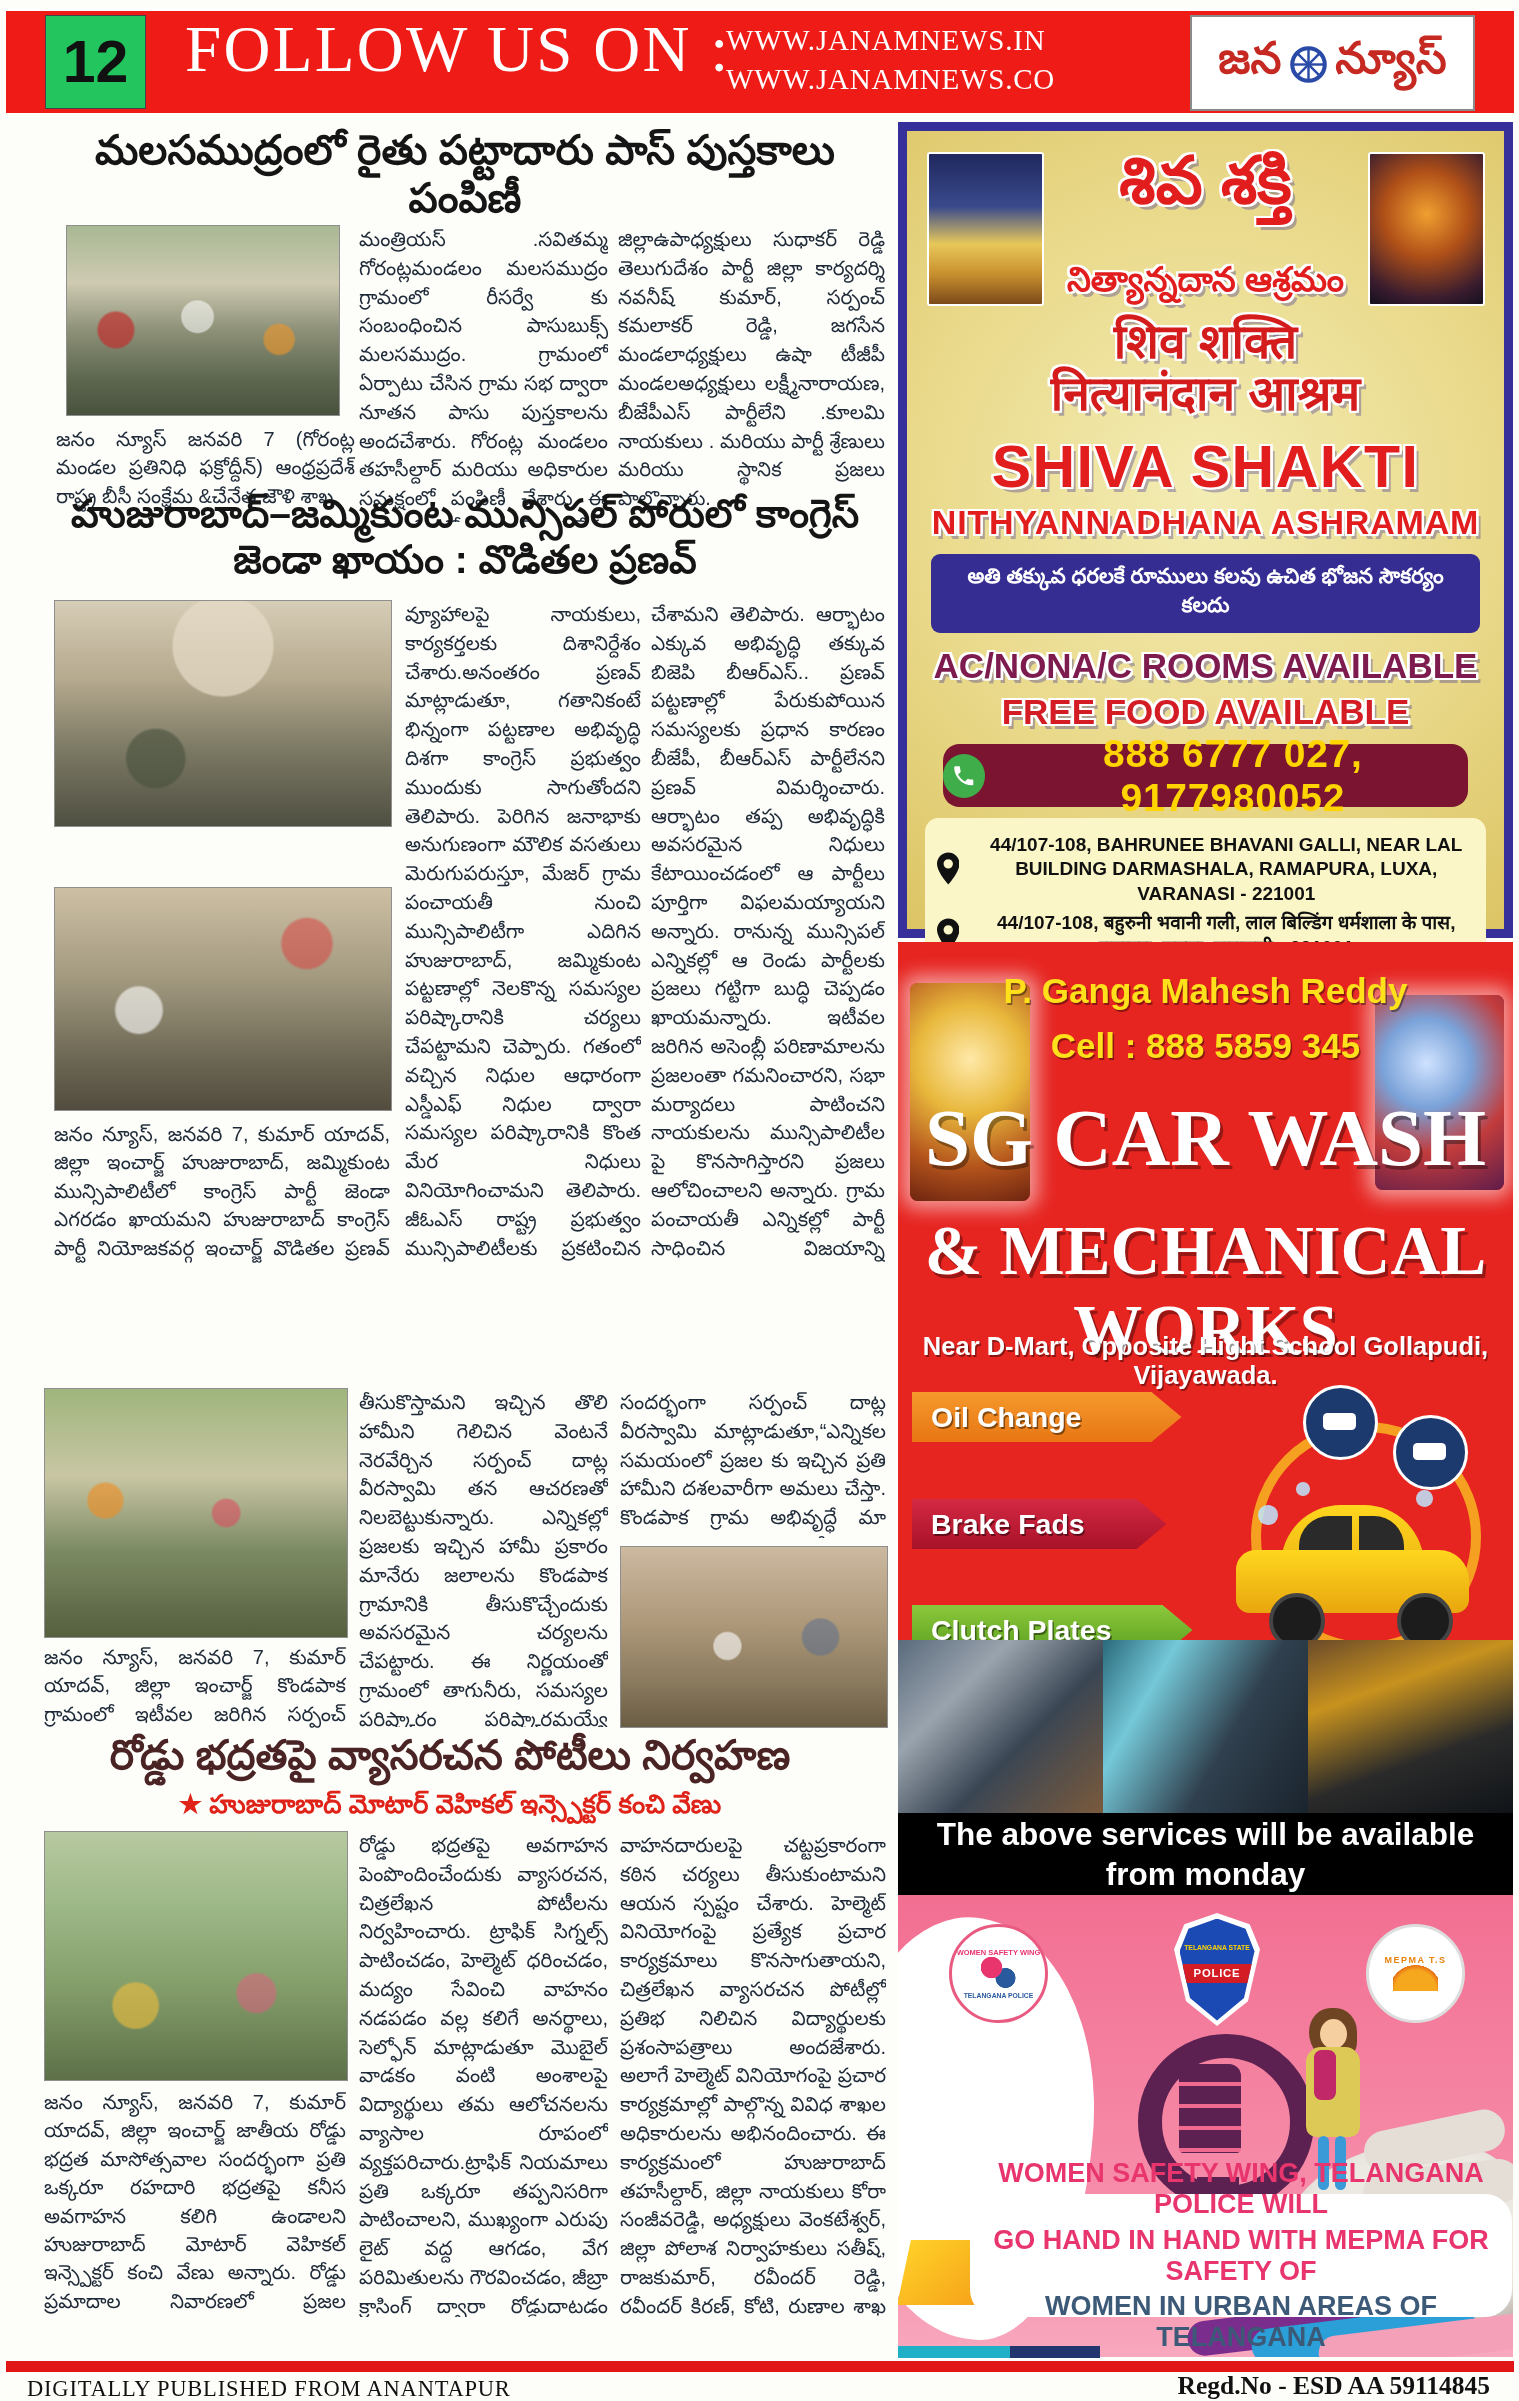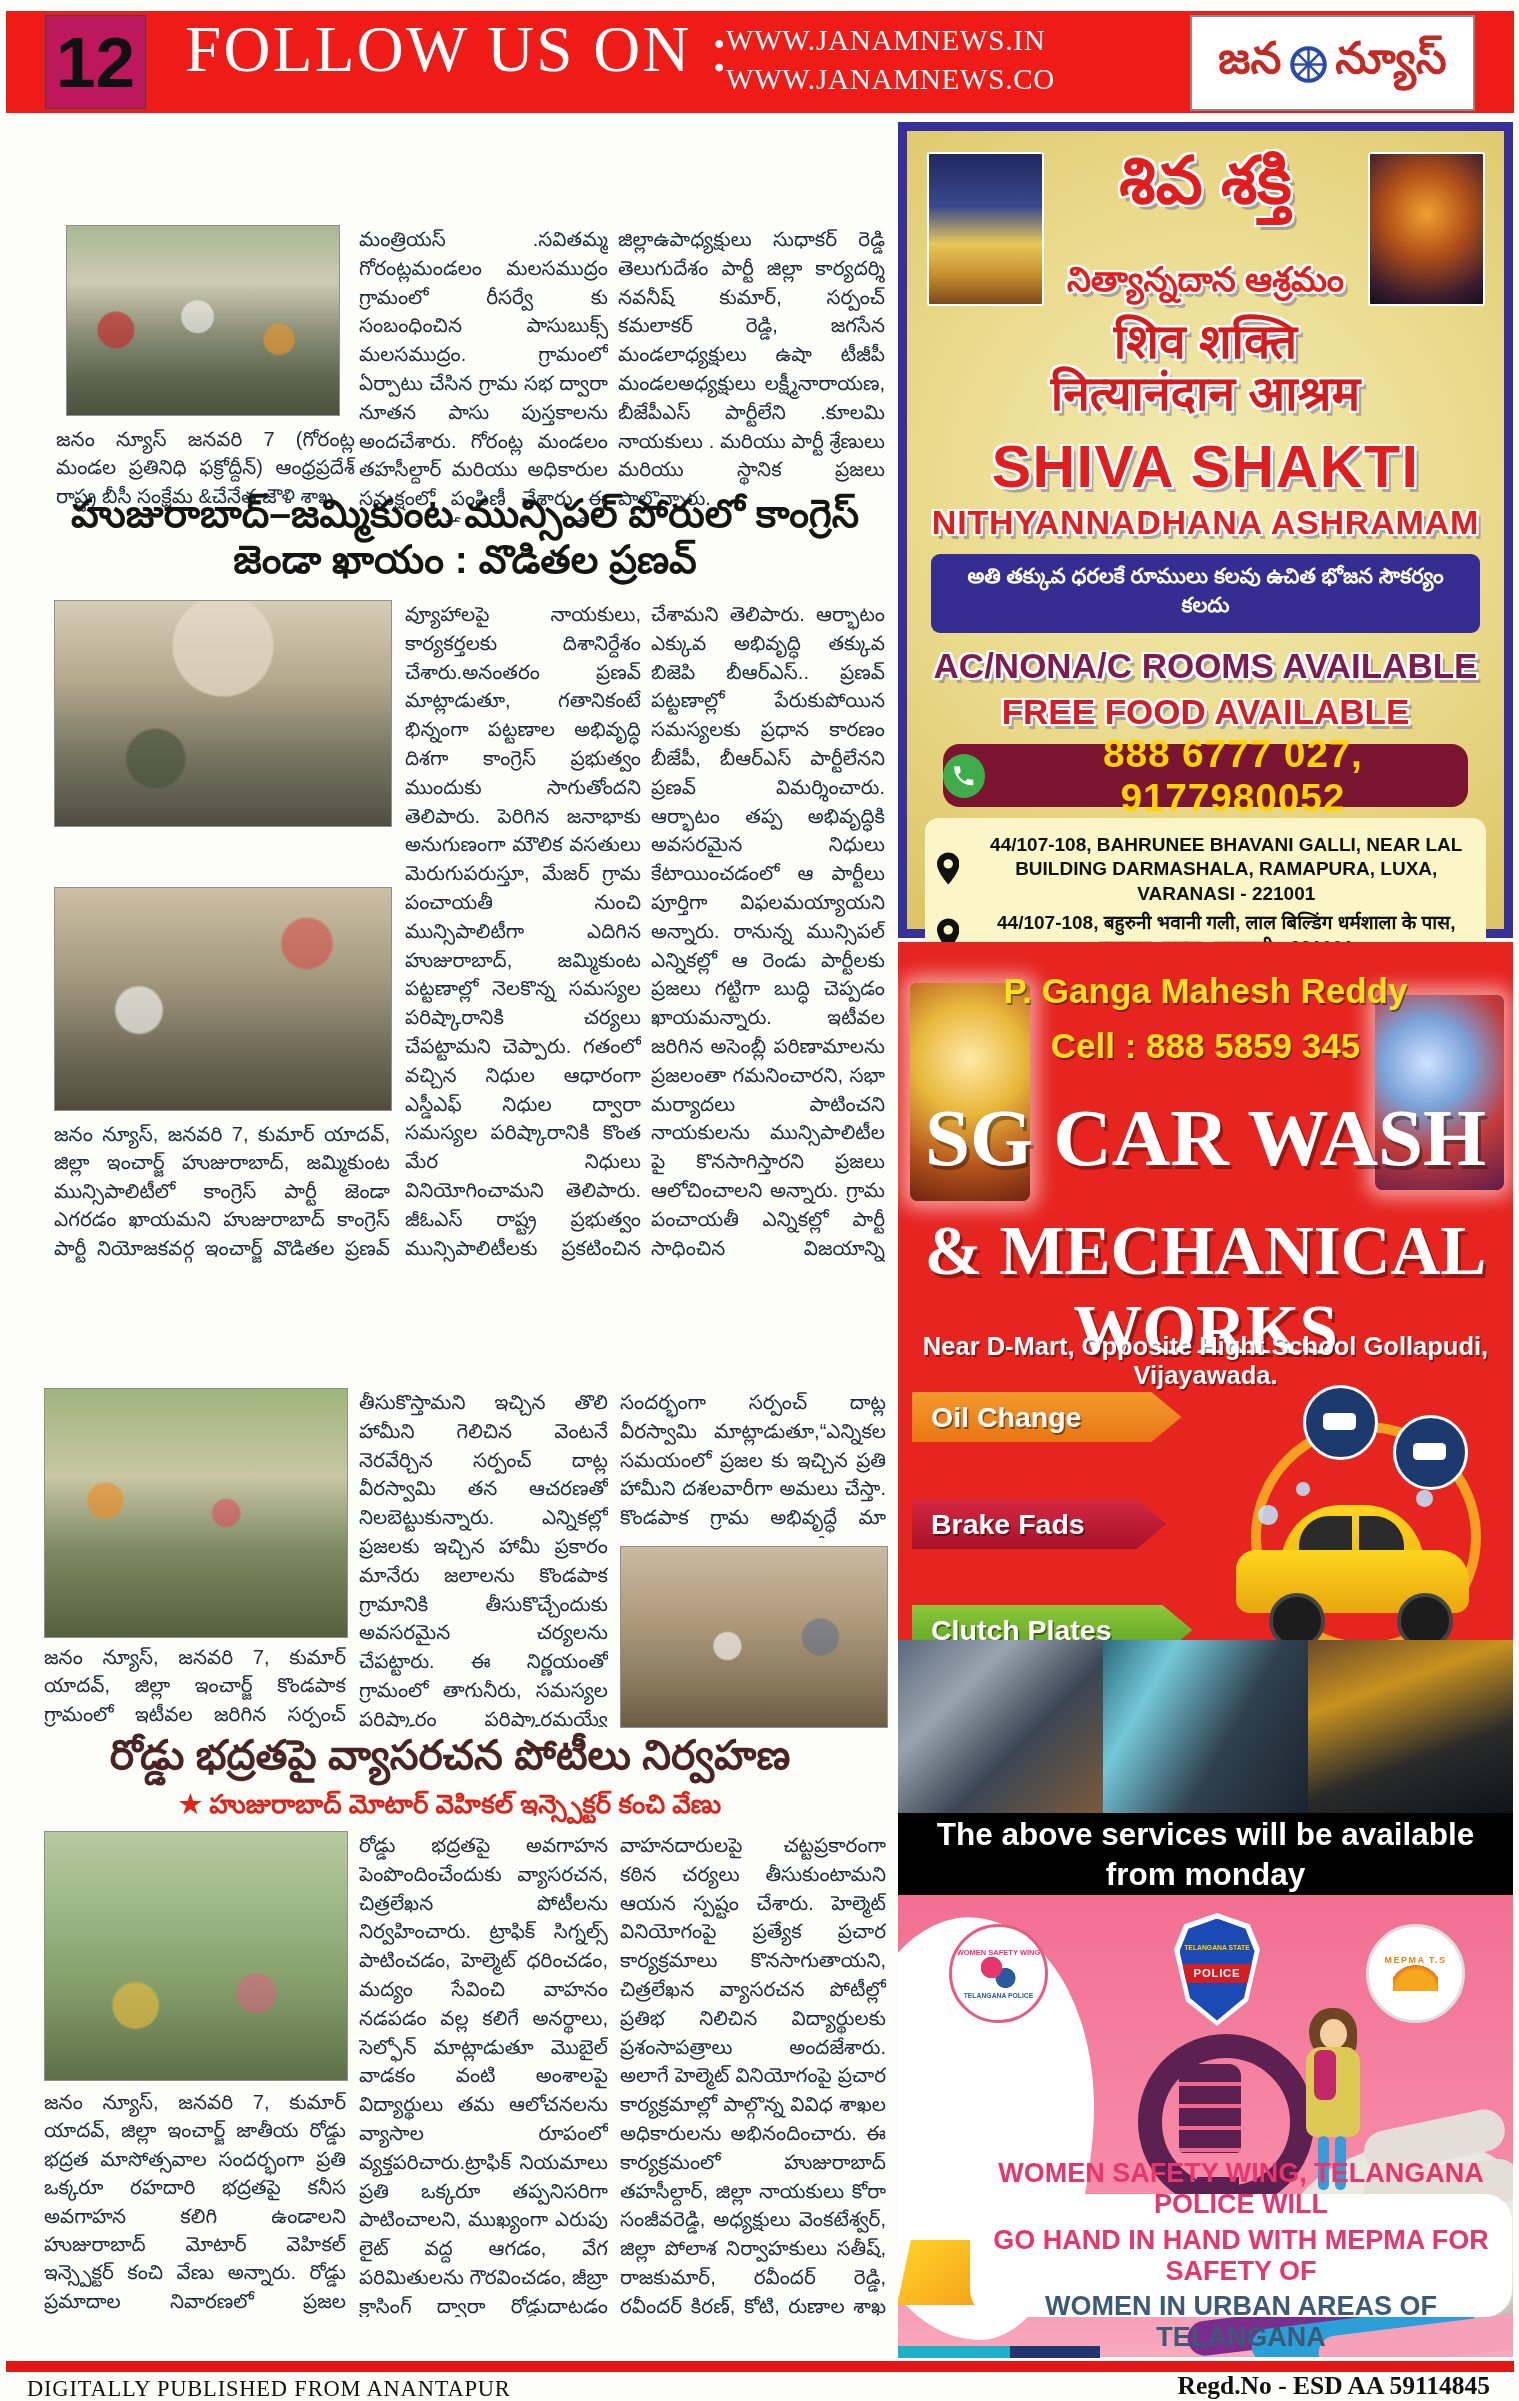--- a/index.html
+++ b/index.html
@@ -1,22 +1,22 @@
 <!DOCTYPE html>
 <html style="font-size:12px"><head>
 <meta charset="utf-8">
 <style>
   html,body{margin:0;padding:0;background:#e9e7e2;}
   .page{position:relative;width:1520px;height:2401px;background:#fdfdfa;overflow:hidden;
         font-family:"Liberation Sans",sans-serif;color:#1f2a38;}
 
   
   .header{position:absolute;left:6px;top:7.5px;width:1508px;height:102px;background:#ee1b17;border-top:3.8px solid #fff;}
-  .pagenum{position:absolute;left:39px;top:4.5px;width:99px;height:92px;background:#be185d;border:1.5px solid #444;
-           display:flex;align-items:center;justify-content:center;font-size:71px;font-weight:bold;color:#111;}
+  .pagenum{position:absolute;left:39px;top:4.5px;width:99px;height:92px;background:#22c55e;border:1.5px solid #444;
+           display:flex;align-items:center;justify-content:center;font-size:59px;font-weight:bold;color:#111;}
   .follow{position:absolute;left:179px;top:1.5px;font-family:"Liberation Serif",serif;font-size:65px;color:#fff;letter-spacing:2.3px;}
   .urls{position:absolute;left:720px;top:10.5px;color:#fff;font-family:"Liberation Serif",serif;font-size:29px;line-height:1.35;letter-spacing:0.8px;}
   .logobox{position:absolute;left:1184px;top:4.5px;width:281px;height:92px;background:#fff;border:2.3px solid #8a8a8a;
            display:flex;align-items:center;justify-content:center;gap:7.5px;color:#c62822;font-weight:bold;font-size:44px;}
   .wheel{width:39px;height:39px;}
 
   
   .headline{position:absolute;font-weight:bold;text-align:center;line-height:1.18;color:#151515;}
   .h-maroon{color:#4a2424;}
   .subhead{position:absolute;text-align:center;color:#e02318;font-weight:bold;font-size:26px;}
@@ -189,20 +189,21 @@
               <line x1="6" y1="24" x2="42" y2="24"></line>
               <line x1="11" y1="11" x2="37" y2="37"></line>
               <line x1="37" y1="11" x2="11" y2="37"></line>
             </g>
           </svg>
       </span>
       <span>న్యూస్</span>
     </div>
   </div>
 
+  <div class="headline" style="left:45px;top:126px;width:840px;font-size:41px;">మలసముద్రంలో రైతు పట్టాదారు పాస్ పుస్తకాలు పంపిణీ</div>
   <div class="photo ph1" style="left:66px;top:225px;width:272px;height:189px;"></div>
   <div class="caption" style="left:56px;top:425px;width:299px;height:98px;">జనం న్యూస్ జనవరి 7 (గోరంట్ల మండల ప్రతినిధి ఫక్రోద్దీన్) ఆంధ్రప్రదేశ్ రాష్ట్ర బీసీ సంక్షేమ &amp;చేనేత జౌళి శాఖ</div>
   <div class="body-txt" style="left:359px;top:225px;width:249px;height:297px;">మంత్రియస్ .సవితమ్మ గోరంట్లమండలం మలసముద్రం గ్రామంలో రీసర్వే కు సంబంధించిన పాసుబుక్స్ మలసముద్రం. గ్రామంలో ఏర్పాటు చేసిన గ్రామ సభ ద్వారా నూతన పాసు పుస్తకాలను అందచేశారు. గోరంట్ల మండలం తహసీల్దార్ మరియు అధికారుల సమక్షంలో పంపిణీ చేశారు ఈ కార్యక్రమంలో తెలుగుదేశం మండల కన్వీనర్ గుత్తా బాలకృష్ణ చౌదరి మరియు తెలుగుదేశం పార్టీ</div>
   <div class="body-txt" style="left:618px;top:225px;width:267px;height:297px;">జిల్లాఉపాధ్యక్షులు సుధాకర్ రెడ్డి తెలుగుదేశం పార్టీ జిల్లా కార్యదర్శి నవనీష్ కుమార్, సర్పంచ్ కమలాకర్ రెడ్డి, జగసేన మండలాధ్యక్షులు ఉషా టీజీపీ మండలఅధ్యక్షులు లక్ష్మీనారాయణ, బీజేపీఎస్ పార్టీలేని .కూలమి నాయకులు . మరియు పార్టీ శ్రేణులు మరియు స్థానిక ప్రజలు పాల్గొన్నారు.</div>
 
   <div class="headline" style="left:45px;top:491px;width:840px;font-size:39px;">హుజురాబాద్–జమ్మికుంట మున్సిపల్ పోరులో కాంగ్రెస్ జెండా ఖాయం : వొడితల ప్రణవ్</div>
   <div class="photo ph2a" style="left:54px;top:600px;width:336px;height:225px;"></div>
   <div class="photo ph2b" style="left:54px;top:887px;width:336px;height:222px;"></div>
   <div class="caption" style="left:54px;top:1120px;width:336px;height:144px;">జనం న్యూస్, జనవరి 7, కుమార్ యాదవ్, జిల్లా ఇంచార్జ్ హుజురాబాద్, జమ్మికుంట మున్సిపాలిటీలో కాంగ్రెస్ పార్టీ జెండా ఎగరడం ఖాయమని హుజురాబాద్ కాంగ్రెస్ పార్టీ నియోజకవర్గ ఇంచార్జ్ వొడితల ప్రణవ్ ధీమా వ్యక్తం చేశారు. పట్టణ అభివృద్ధికి కాంగ్రెస్ ప్రభుత్వం ప్రాధాన్యత ఇస్తూ గనుక అవసరమైన నిధులు కేటాయించింది. మంగళవారం హుజురాబాద్ పట్టణంలోని కాంగ్రెస్ పార్టీ కార్యాలయంలో, జమ్మికుంట పట్టణంలో వినాయక గార్డెన్స్లో ప్రజల అభ్యర్థనతో హుజురాబాద్–జమ్మికుంట పట్టణ నాయకులతో సమీక్ష సమావేశం నిర్వహించారు. ఈ సమావేశంలో రాబోయే మున్సిపల్ ఎన్నికల్లో అనుసరించాల్సిన</div>
   <div class="body-txt" style="left:405px;top:600px;width:236px;height:665px;">వ్యూహాలపై నాయకులు, కార్యకర్తలకు దిశానిర్దేశం చేశారు.అనంతరం ప్రణవ్ మాట్లాడుతూ, గతానికంటే భిన్నంగా పట్టణాల అభివృద్ధి దిశగా కాంగ్రెస్ ప్రభుత్వం ముందుకు సాగుతోందని తెలిపారు. పెరిగిన జనాభాకు అనుగుణంగా మౌలిక వసతులు మెరుగుపరుస్తూ, మేజర్ గ్రామ పంచాయతీ నుంచి మున్సిపాలిటీగా ఎదిగిన హుజురాబాద్, జమ్మికుంట పట్టణాల్లో నెలకొన్న సమస్యల పరిష్కారానికి చర్యలు చేపట్టామని చెప్పారు. గతంలో వచ్చిన నిధుల ఆధారంగా ఎస్డీఎఫ్ నిధుల ద్వారా సమస్యల పరిష్కారానికి కొంత మేర నిధులు వినియోగించామని తెలిపారు. జీఓఎస్ రాష్ట్ర ప్రభుత్వం మున్సిపాలిటీలకు ప్రకటించిన రూ.15 కోట్ల నిధుల్లో హుజురాబాద్, జమ్మికుంట మున్సిపాలిటీలకు వాటా దక్కినట్లేనని హర్షణీయమని, రెండు మున్సిపాలిటీలకు కలిపి రూ.30 కోట్ల నిధులు కేటాయించినట్లు వివరించారు. ఇలాంటి అభివృద్ధికి మాస్టర్ ప్లాన్ రూపొందించామని ప్రణవ్ పేర్కొన్నారు. అవినీతిరహిత పాలనందిస్తామని, హుజురాబాద్, జమ్మికుంట ప్రభుత్వ ఇచ్చిన వేర్ రూ.15 లక్షల చొప్పున మొత్తం రూ.30 లక్షల నిధులు కేటాయించిన పనులు శరవేగంగా పూర్తి</div>

